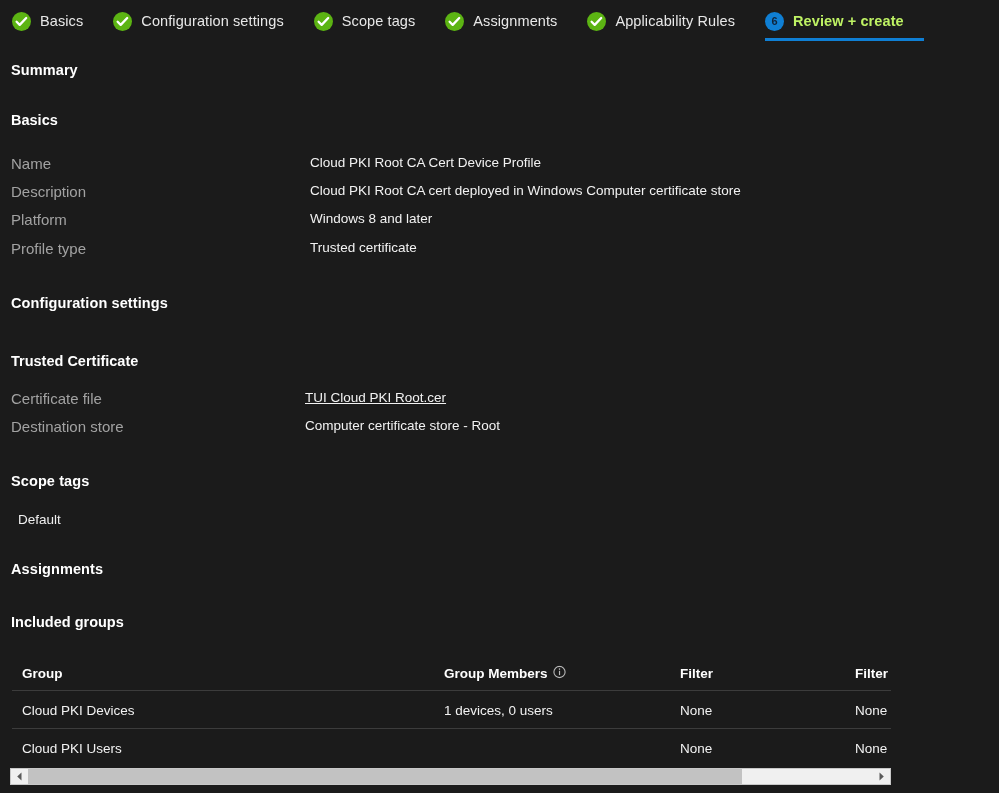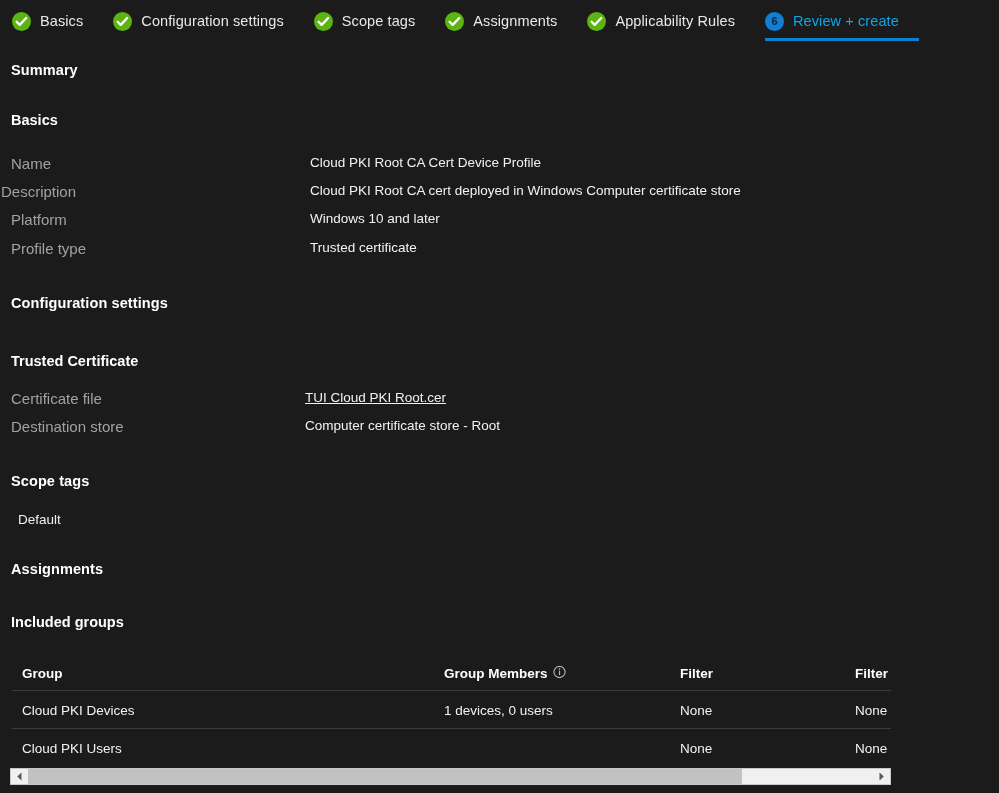--- a/index.html
+++ b/index.html
@@ -38,21 +38,21 @@
     background: #0f7fd4;
     color: #10243a;
     font-size: 11px; font-weight: bold;
     line-height: 1;
   }
   .tab .tab-label {
     font-size: 14.5px;
     color: #e8e8e8;
     letter-spacing: .1px;
   }
-  .tab.current .tab-label { font-weight: normal; color: #0ea5e9; }
+  .tab.current .tab-label { font-weight: bold; color: #bef264; }
   .tab.current { position: relative; }
   .tab.current::after {
     content: "";
     position: absolute;
     left: 0; right: -20px; bottom: 1px;
     height: 3px; background: #0f7fd4;
   }
 
   
   .content { position: absolute; left: 0; top: 42px; width: 999px; }
@@ -192,25 +192,25 @@
 
   <div class="content">
 
     <h2 class="sec abs" style="left:11px; top:20px;">Summary</h2>
 
     <h3 class="sub abs" style="left:11px; top:70px;">Basics</h3>
 
     <span class="kv-label" style="left:11px; top:113px;">Name</span>
     <span class="kv-value" style="left:310px; top:113px;">Cloud PKI Root CA Cert Device Profile</span>
 
-    <span class="kv-label" style="left:1px; top:141px;">Description</span>
+    <span class="kv-label" style="left:11px; top:141px;">Description</span>
     <span class="kv-value" style="left:310px; top:141px;">Cloud PKI Root CA cert deployed in Windows Computer certificate store</span>
 
     <span class="kv-label" style="left:11px; top:169px;">Platform</span>
-    <span class="kv-value" style="left:310px; top:169px;">Windows 10 and later</span>
+    <span class="kv-value" style="left:310px; top:169px;">Windows 8 and later</span>
 
     <span class="kv-label" style="left:11px; top:198px;">Profile type</span>
     <span class="kv-value" style="left:310px; top:198px;">Trusted certificate</span>
 
     <h2 class="sec abs" style="left:11px; top:253px;">Configuration settings</h2>
 
     <h3 class="sub abs" style="left:11px; top:311px;">Trusted Certificate</h3>
 
     <span class="kv-label" style="left:11px; top:348px;">Certificate file</span>
     <span class="kv-value" style="left:305px; top:348px;text-decoration:underline;">TUI Cloud PKI Root.cer</span>

